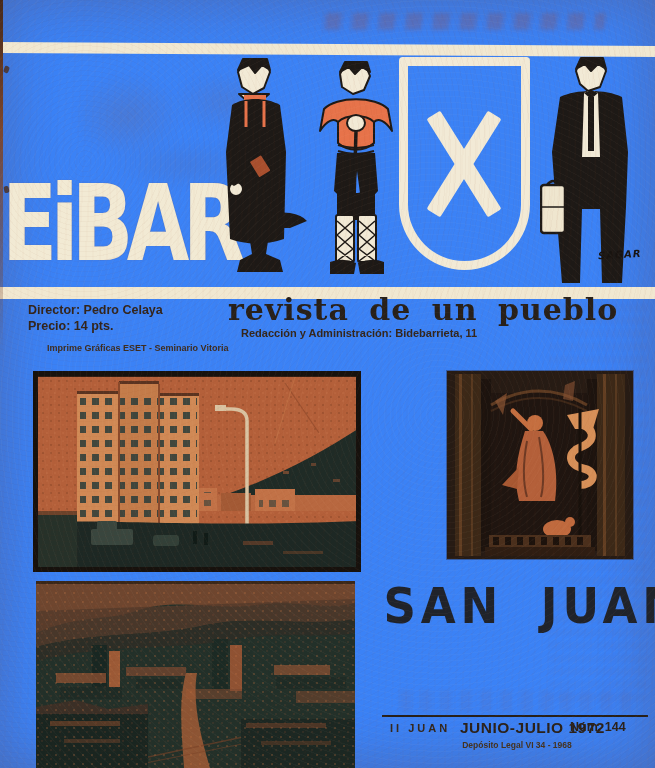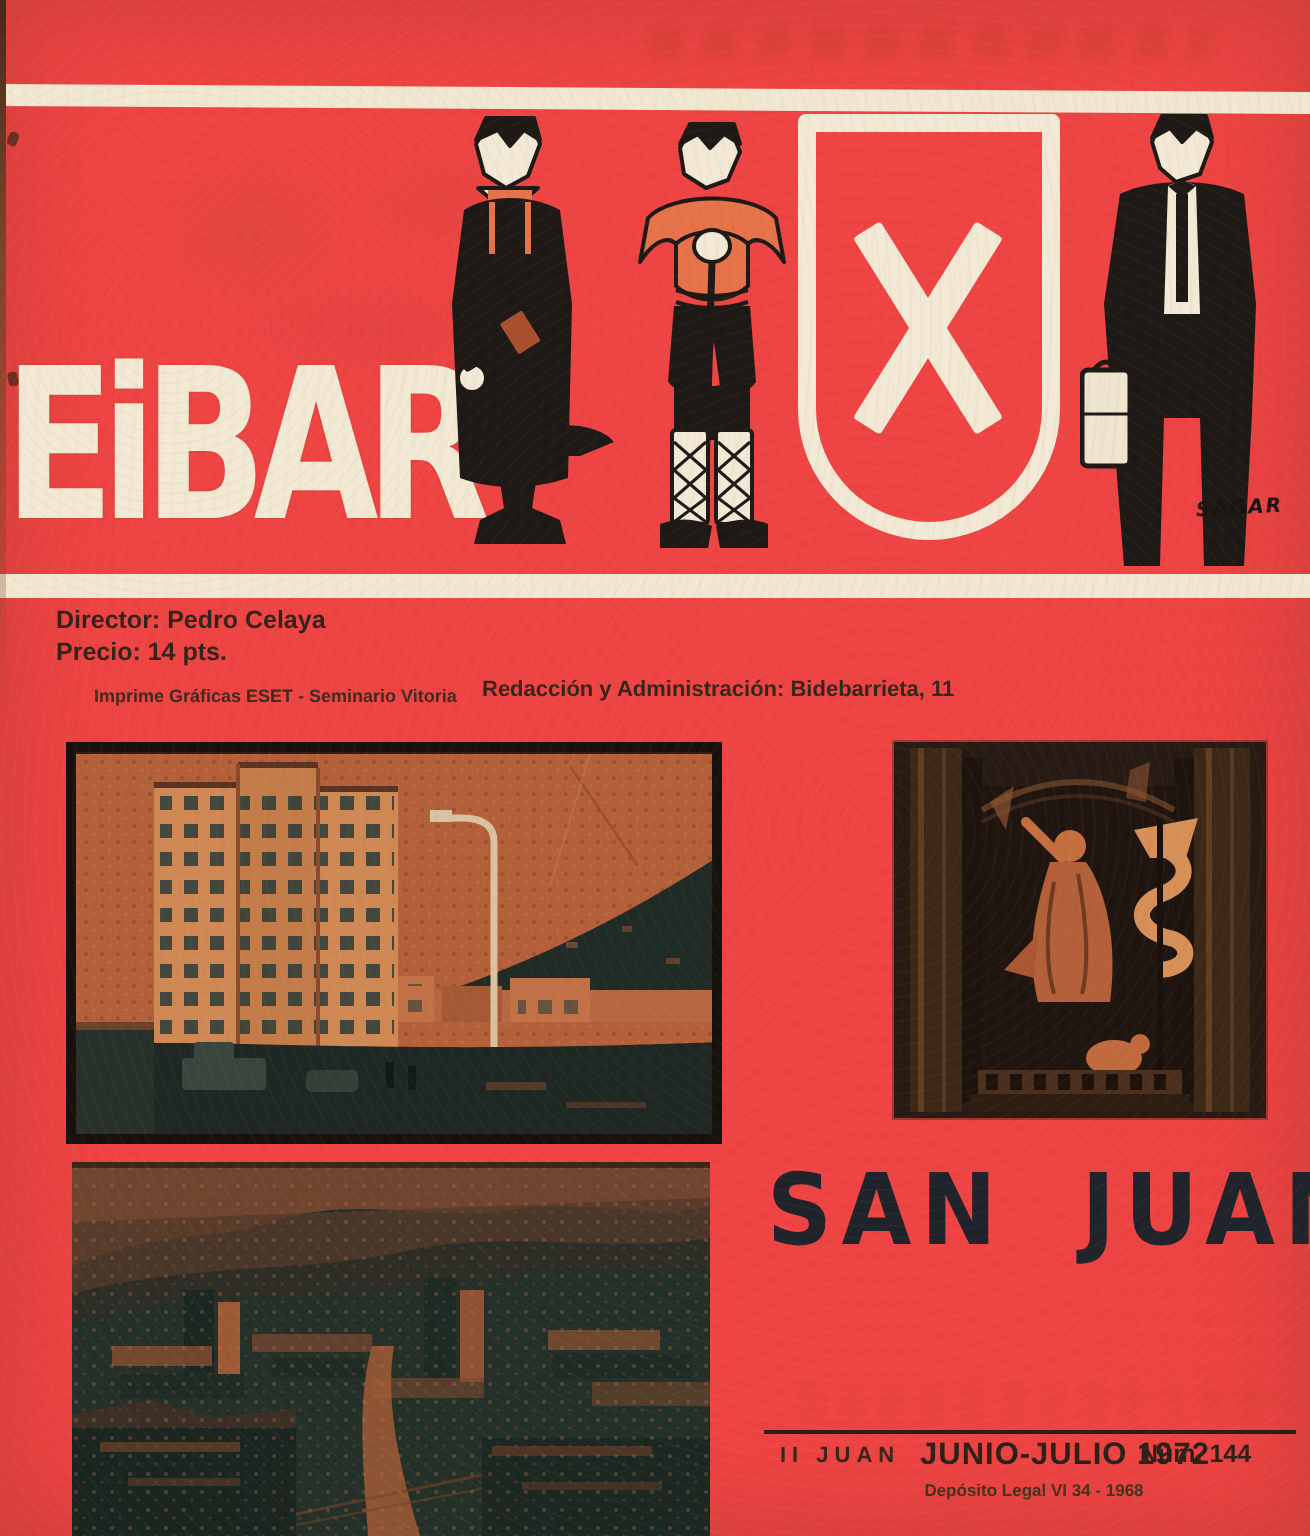--- a/index.html
+++ b/index.html
@@ -1,18 +1,18 @@
 <!DOCTYPE html>
 <html><head>
 <meta charset="utf-8">
 <style>
   html,body{margin:0;padding:0;background:#8a8378;}
   .stage{
     position:relative;width:655px;height:768px;overflow:hidden;
-    background:#ef4444;
+    background:#3b82f6;
     font-family:"Liberation Sans",sans-serif;
     box-shadow:inset 0 0 55px rgba(110,45,20,.28);
   }
   .abs{position:absolute;}
   
   .grain{
     left:0;top:0;width:655px;height:768px;pointer-events:none;opacity:.55;
     background-image:
       repeating-radial-gradient(circle at 13% 21%, rgba(120,50,25,.06) 0 1px, transparent 1px 5px),
       repeating-radial-gradient(circle at 67% 54%, rgba(255,230,200,.05) 0 1px, transparent 1px 6px),
@@ -69,21 +69,21 @@
   }
   
   .mh{color:#32241b;font-weight:bold;white-space:nowrap;}
   .mh-director{left:28px;top:303px;font-size:12.5px;}
   .mh-price{left:28px;top:319px;font-size:12.5px;}
   .mh-printer{left:27px;top:343px;font-size:9px;color:#3d2c1f;margin-left:20px;}
   .tagline{
     left:228px;top:292px;font-family:"DejaVu Serif",serif;font-weight:bold;
     font-size:30px;color:#27201a;word-spacing:9px;letter-spacing:1px;white-space:nowrap;
   }
-  .mh-admin{left:241px;top:339px;font-size:11px;color:#33261c;}
+  .mh-admin{left:241px;top:327px;font-size:11px;color:#33261c;}
   
   .photo{overflow:hidden;}
   .photo svg{display:block;width:100%;height:100%;}
   .photo1{left:33px;top:371px;width:328px;height:201px;}
   .photo2{left:36px;top:581px;width:319px;height:187px;}
   .photo3{left:447px;top:371px;width:186px;height:188px;box-shadow:0 0 0 1px rgba(40,20,10,.35);}
   
   .feature{left:378px;top:0;width:272px;text-align:center;color:#1f232b;
     font-family:"DejaVu Sans",sans-serif;font-weight:bold;white-space:nowrap;}
   .feature-line1{top:578px;font-size:47px;letter-spacing:5px;word-spacing:18px;transform:scale(.96,1.05);}
@@ -184,20 +184,21 @@
         <line x1="1" y1="150" x2="25" y2="150" stroke="#1d1916" stroke-width="1.5"></line>
       </g>
     </svg>
   </div>
 
   <div class="abs signature">SAGAR</div>
 
   <div class="abs mh mh-director">Director: Pedro Celaya</div>
   <div class="abs mh mh-price">Precio: 14 pts.</div>
   <div class="abs mh mh-printer">Imprime Gráficas ESET - Seminario Vitoria</div>
+  <div class="abs tagline">revista de un pueblo</div>
   <div class="abs mh mh-admin">Redacción y Administración: Bidebarrieta, 11</div>
 
   <div class="abs photo photo1">
     <svg viewBox="0 0 328 201" preserveAspectRatio="none">
       <defs>
         <pattern id="w1" width="13" height="14" patternUnits="userSpaceOnUse">
           <rect x="2" y="3" width="7" height="7" fill="#2e3d3a" opacity="0.88"></rect>
         </pattern>
         <pattern id="dots" width="8" height="8" patternUnits="userSpaceOnUse">
           <circle cx="2" cy="2" r="1" fill="#7c3e24" opacity="0.45"></circle>

